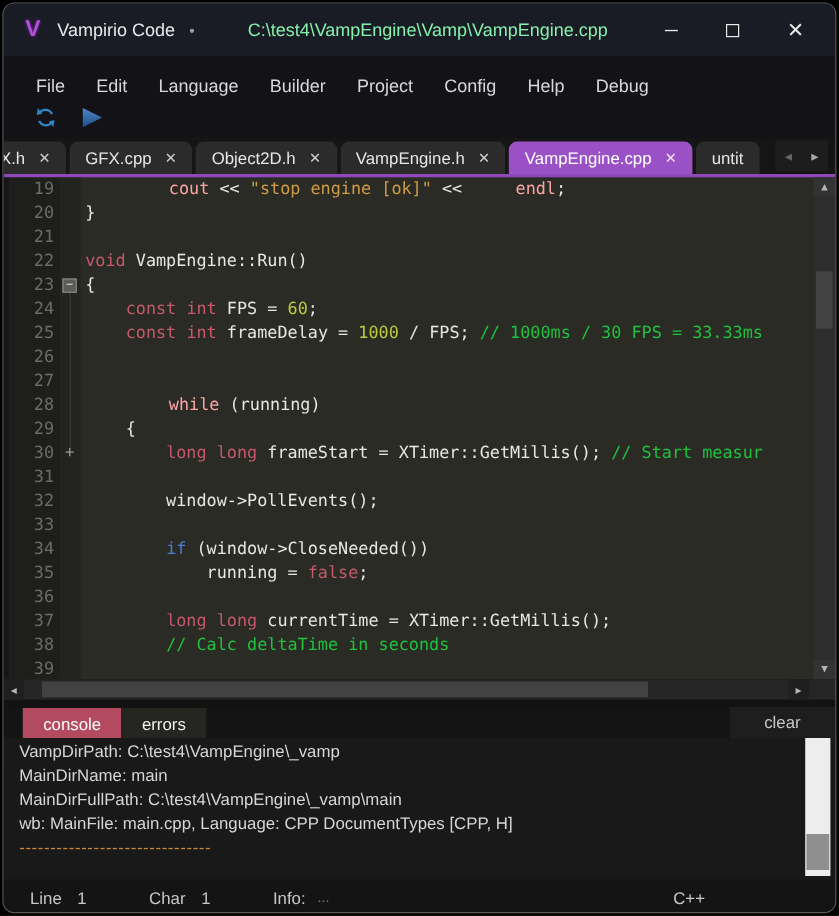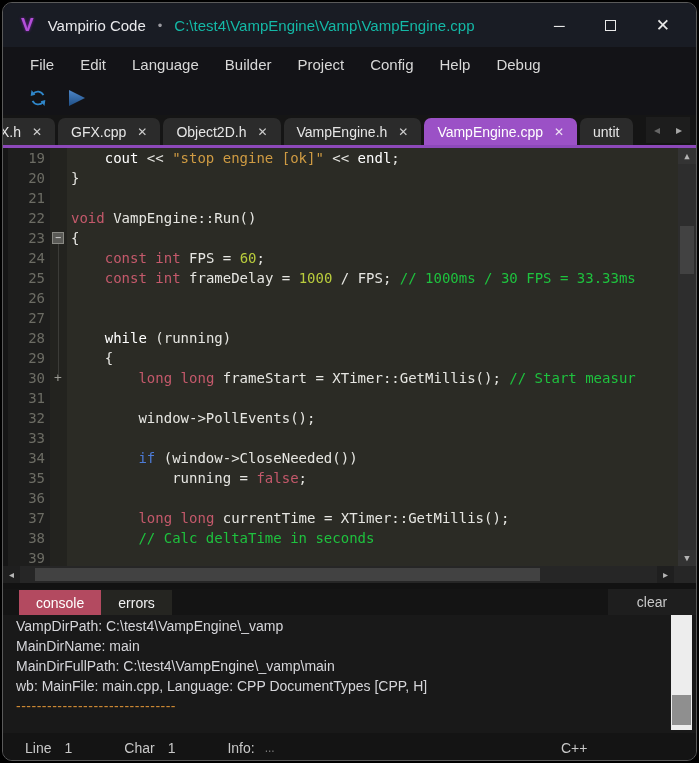--- a/index.html
+++ b/index.html
@@ -5,27 +5,27 @@
   * { box-sizing: border-box; margin: 0; padding: 0; }
   body { background:#000; width:699px; height:763px; font-family:"Liberation Sans", sans-serif; }
   .window{ width:695px; height:759px; margin:2px; border:1px solid #5a5a5a; border-radius:10px;
            overflow:hidden; background:#131316; }
 
   
   .titlebar{ height:44px; background:#191c24; display:flex; align-items:center; padding:0 18px; }
   .logo{ font-weight:bold; font-size:19px; color:#b44fd8; margin-right:14px; text-shadow:0 0 3px #7a22aa; }
   .t-title{ color:#e9e9ec; font-size:15px; }
   .t-sep{ color:#9a9aa0; margin:0 12px; font-size:13px; }
-  .t-path{ color:#14b8a6; font-size:15px; }
+  .t-path{ color:#86efac; font-size:15px;margin-left:32px; }
   .win-btns{ margin-left:auto; display:flex; align-items:center; gap:40px; padding-right:8px; }
   .wb{ color:#e8e8e8; font-size:15px; cursor:default; line-height:1; }
   .wb-max{ width:11px; height:11px; border:1.5px solid #e8e8e8; display:inline-block; }
 
   
-  .menubar{ height:34px; background:#131317; display:flex; align-items:center; padding:0 14px; }
+  .menubar{ height:34px; background:#131317; display:flex; align-items:flex-end; padding:0 14px; }
   .menu-item{ color:#d8d8d8; font-size:15px; padding:0 13px; }
 
   
   .toolbar{ height:34px; background:#131317; display:flex; align-items:center; gap:16px; padding:0 24px; }
   .tool-btn{ width:22px; height:22px; display:flex; align-items:center; justify-content:center; }
 
   
   .tabbar{ height:33px; background:#151515; position:relative; }
   .tab-strip{ display:flex; align-items:flex-end; height:30px; gap:3px; overflow:hidden; padding-right:52px; }
   .tab{ height:27px; background:#2b2b2b; color:#e6e6e6; border-radius:7px 7px 0 0; display:flex;
@@ -45,21 +45,21 @@
   .editor{ height:418px; display:flex; background:#2b2b25; position:relative; font-family:"DejaVu Sans Mono", monospace; }
   .edge-l{ width:5px; background:#161616; }
   .gutter{ width:42px; background:#1e1e1d; color:#6c6c64; font-size:14px; line-height:20px; text-align:right; padding-right:5px; }
   .fold-strip{ width:17px; background:#23231f; position:relative; }
   .fold-guide{ position:absolute; left:8px; top:96px; height:130px; width:1px; background:#3c3c38; }
   .fold-box{ position:absolute; left:2px; width:12px; height:12px; background:#5a5a56; border:1px solid #8a8a84;
              color:#ddd; font-size:10px; line-height:10px; text-align:center; }
   .fold-plus{ position:absolute; left:2px; width:12px; height:12px; color:#9a9a94; font-size:13px; line-height:12px; text-align:center; }
   .code-lines{ flex:1; overflow:hidden; font-size:14px; line-height:20px; padding-left:4px; }
   .code-line{ height:20px; white-space:pre; }
-  .t-pln{ color:#e6e6e2; } .t-kw{ color:#c4596b; } .t-flow{ color:#ffffff; }
+  .t-pln{ color:#e6e6e2; } .t-kw{ color:#c4596b; } .t-flow{ color:#fca5a5;margin-left:36px; }
   .t-ctrl{ color:#4d7bd6; } .t-str{ color:#cf9b43; } .t-num{ color:#b9cc3c; } .t-com{ color:#1ec23e; }
 
   .vscroll{ width:18px; background:#2d2d2d; position:relative; }
   .vs-up,.vs-down{ position:absolute; left:0; right:0; height:16px; color:#b5b5b5; font-size:9px;
                    text-align:center; line-height:16px; background:#333; }
   .vs-up{ top:0; } .vs-down{ bottom:0; }
   .vs-thumb{ position:absolute; left:2px; right:2px; top:78px; height:48px; background:#424242; }
 
   
   .hscroll{ height:17px; background:#262626; position:relative; }

